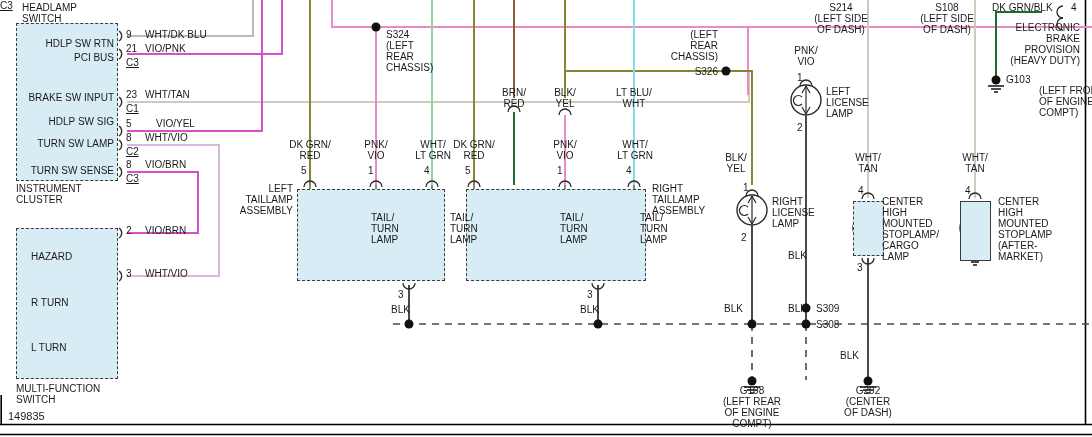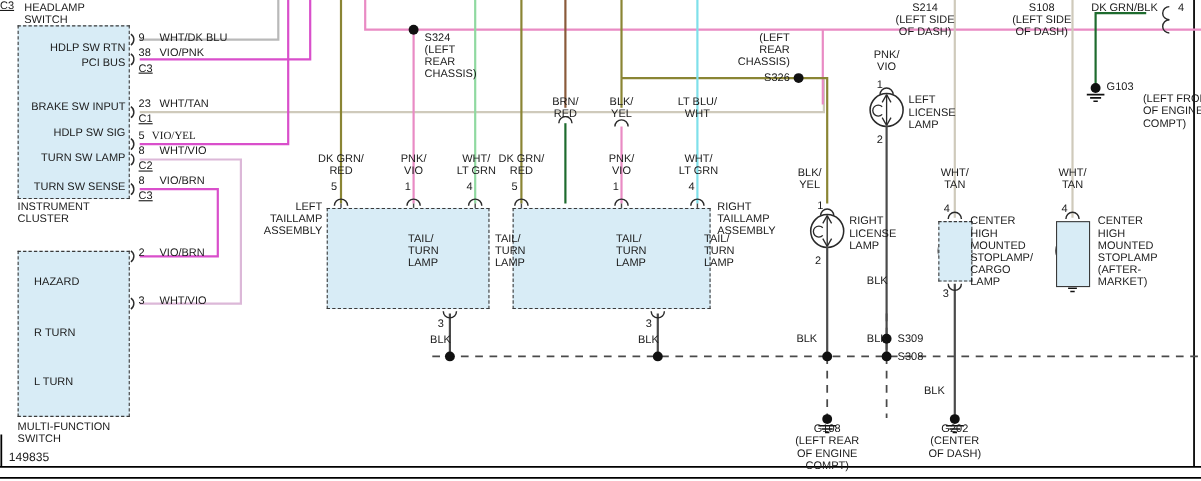--- a/index.html
+++ b/index.html
@@ -303,36 +303,36 @@
   <div class="lbl" style="left:22px;top:2px;">HEADLAMP
 SWITCH</div>
   <div class="lbl r" style="left:0px;top:38px;width:114px;">HDLP SW RTN</div>
   <div class="lbl r" style="left:0px;top:52px;width:114px;">PCI BUS</div>
   <div class="lbl r" style="left:0px;top:92px;width:114px;">BRAKE SW INPUT</div>
   <div class="lbl r" style="left:0px;top:116px;width:114px;">HDLP SW SIG</div>
   <div class="lbl r" style="left:0px;top:138px;width:114px;">TURN SW LAMP</div>
   <div class="lbl r" style="left:0px;top:165px;width:114px;">TURN SW SENSE</div>
 
   <div class="pin" style="left:126px;top:29px;">9</div>
-  <div class="pin" style="left:126px;top:43px;">38</div>
+  <div class="pin" style="left:126px;top:43px;">21</div>
   <div class="pin" style="left:126px;top:89px;">23</div>
   <div class="pin" style="left:126px;top:118px;">5</div>
   <div class="pin" style="left:126px;top:132px;">8</div>
   <div class="pin" style="left:126px;top:159px;">8</div>
 
   <div class="pin" style="text-decoration:underline;">C3</div>
   <div class="pin" style="left:126px;top:57px;text-decoration:underline;">C3</div>
   <div class="pin" style="left:126px;top:103px;text-decoration:underline;">C1</div>
   <div class="pin" style="left:126px;top:146px;text-decoration:underline;">C2</div>
   <div class="pin" style="left:126px;top:173px;text-decoration:underline;">C3</div>
 
   <div class="lbl" style="left:145px;top:29px;">WHT/DK BLU</div>
   <div class="lbl" style="left:145px;top:43px;">VIO/PNK</div>
   <div class="lbl" style="left:145px;top:89px;">WHT/TAN</div>
-  <div class="lbl" style="left:138px;top:118px;font-family:Liberation Serif, serif;">VIO/YEL</div>
+  <div class="lbl" style="left:156px;top:118px;">VIO/YEL</div>
   <div class="lbl" style="left:145px;top:132px;">WHT/VIO</div>
   <div class="lbl" style="left:145px;top:159px;">VIO/BRN</div>
 
   <div class="lbl" style="left:16px;top:183px;">INSTRUMENT
 CLUSTER</div>
 
   <div class="lbl" style="left:31px;top:251px;">HAZARD</div>
   <div class="lbl" style="left:31px;top:297px;">R TURN</div>
   <div class="lbl" style="left:31px;top:342px;">L TURN</div>
   <div class="pin" style="left:126px;top:225px;">2</div>
@@ -458,14 +458,18 @@
   <div class="pin" style="left:965px;top:185px;">4</div>
   <div class="lbl" style="left:998px;top:196px;">CENTER
 HIGH
 MOUNTED
 STOPLAMP
 (AFTER-
 MARKET)</div>
 
   <div class="lbl" style="left:992px;top:2px;">DK GRN/BLK</div>
   <div class="pin" style="left:1071px;top:2px;">4</div>
+  <div class="lbl r" style="left:950px;top:22px;width:130px;">ELECTRONIC
+BRAKE
+PROVISION
+(HEAVY DUTY)</div>
 
 </div>
 
 </body></html>

